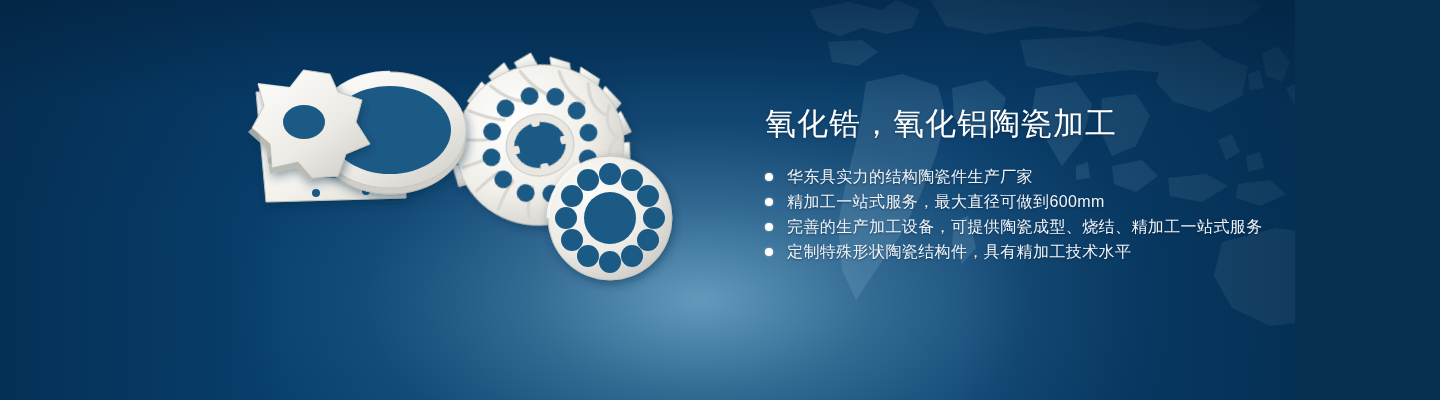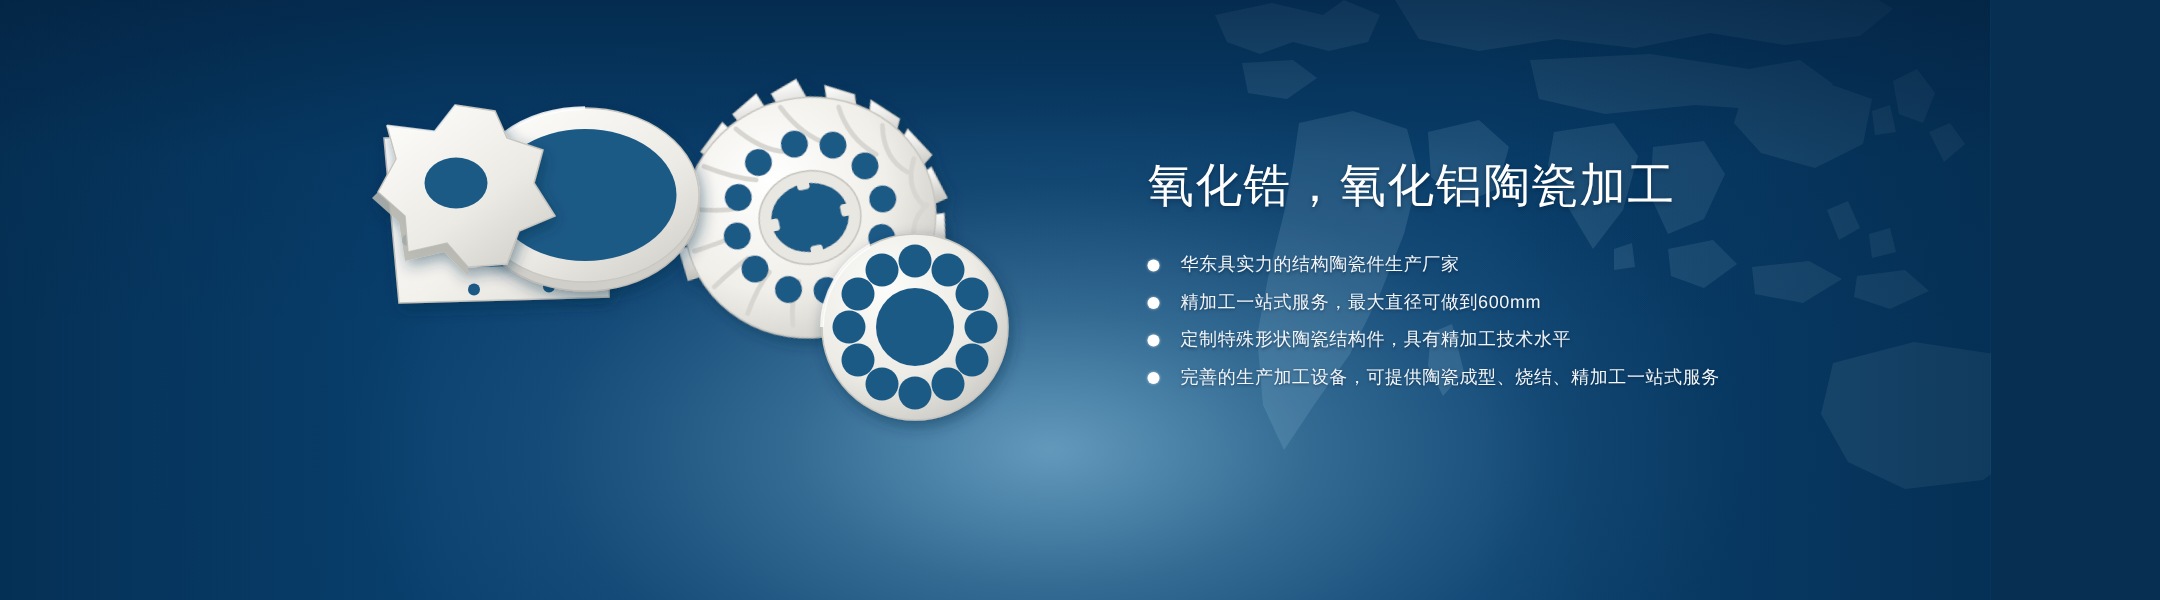--- a/index.html
+++ b/index.html
@@ -7,21 +7,20 @@
     padding: 0;
     background: #062f52;
   }
   #banner {
     position: relative;
     width: 1295px;
     height: 400px;
     overflow: hidden;
     font-family: "Liberation Sans", "DejaVu Sans", sans-serif;
     background: #084677;
-    padding-left: 32px;
   }
 
   
   .bg-base {
     position: absolute;
     inset: 0;
     background: #073f6d;
   }
   .bg-glow {
     position: absolute;
@@ -95,21 +94,21 @@
     width: 8px;
     height: 8px;
     border-radius: 50%;
     background: #ffffff;
     flex: 0 0 8px;
     margin-right: 14px;
     box-shadow: 0 0 2px rgba(255,255,255,0.6);
   }
   .bullet-text {
     color: #f2f6fa;
-    font-size: 12px;
+    font-size: 16px;
     line-height: 17px;
     letter-spacing: 0.4px;
     white-space: nowrap;
     text-shadow: 0 1px 2px rgba(0,24,48,0.5);
   }
 </style>
 </head>
 <body>
 
 <div id="banner">
@@ -329,22 +328,22 @@
       <li>
         <span class="bullet-dot"></span>
         <span class="bullet-text">华东具实力的结构陶瓷件生产厂家</span>
       </li>
       <li>
         <span class="bullet-dot"></span>
         <span class="bullet-text">精加工一站式服务，最大直径可做到600mm</span>
       </li>
       <li>
         <span class="bullet-dot"></span>
-        <span class="bullet-text">定制特殊形状陶瓷结构件，具有精加工技术水平</span>
+        <span class="bullet-text">完善的生产加工设备，可提供陶瓷成型、烧结、精加工一站式服务</span>
       </li>
       <li>
         <span class="bullet-dot"></span>
-        <span class="bullet-text">完善的生产加工设备，可提供陶瓷成型、烧结、精加工一站式服务</span>
+        <span class="bullet-text">定制特殊形状陶瓷结构件，具有精加工技术水平</span>
       </li>
     </ul>
   </div>
 
 </div>
 
 </body></html>

